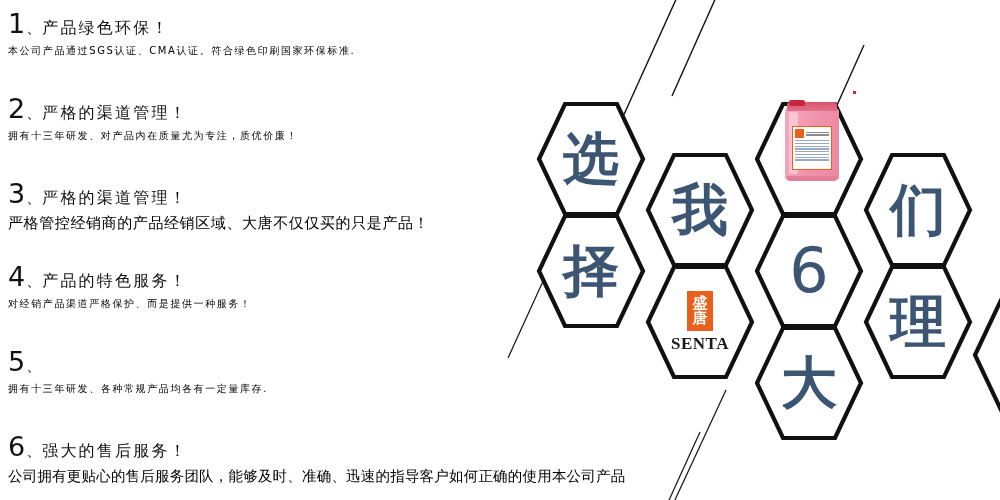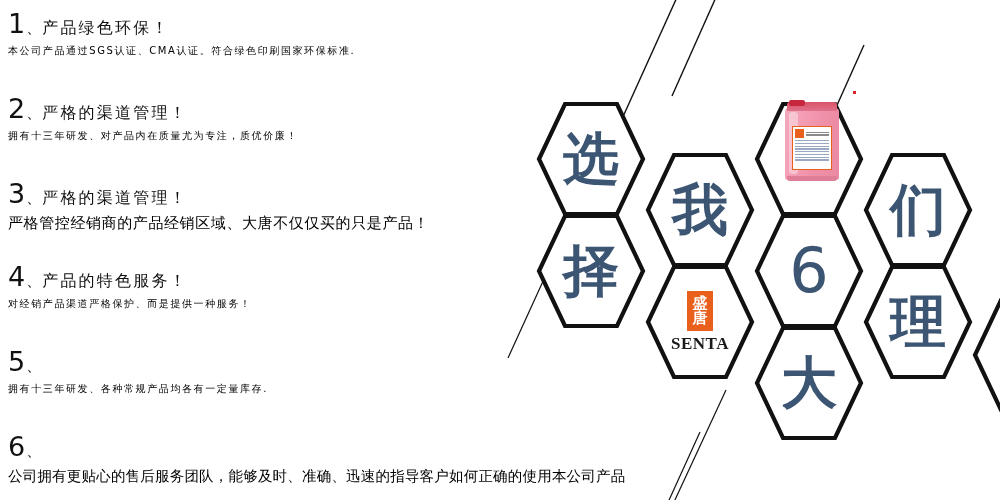--- a/index.html
+++ b/index.html
@@ -160,20 +160,21 @@
         <span class="r-num">5</span>
         <span class="r-dun">、</span>
       </div>
       <div class="r-body">拥有十三年研发、各种常规产品均各有一定量库存.</div>
     </div>
 
     <div class="reason" style="top:433px;">
       <div class="r-head">
         <span class="r-num">6</span>
         <span class="r-dun">、</span>
+        <span class="r-title">强大的售后服务！</span>
       </div>
       <div class="r-body" style="letter-spacing:0.2px;font-size:14.5px;">公司拥有更贴心的售后服务团队，能够及时、准确、迅速的指导客户如何正确的使用本公司产品</div>
     </div>
 
   </div>
 
   <div class="comb">
     <svg width="1000" height="500" viewBox="0 0 1000 500" xmlns="http://www.w3.org/2000/svg">
       <g stroke="#111" fill="none" stroke-width="1.4">
         <line x1="678" y1="-5" x2="598" y2="172"></line>

